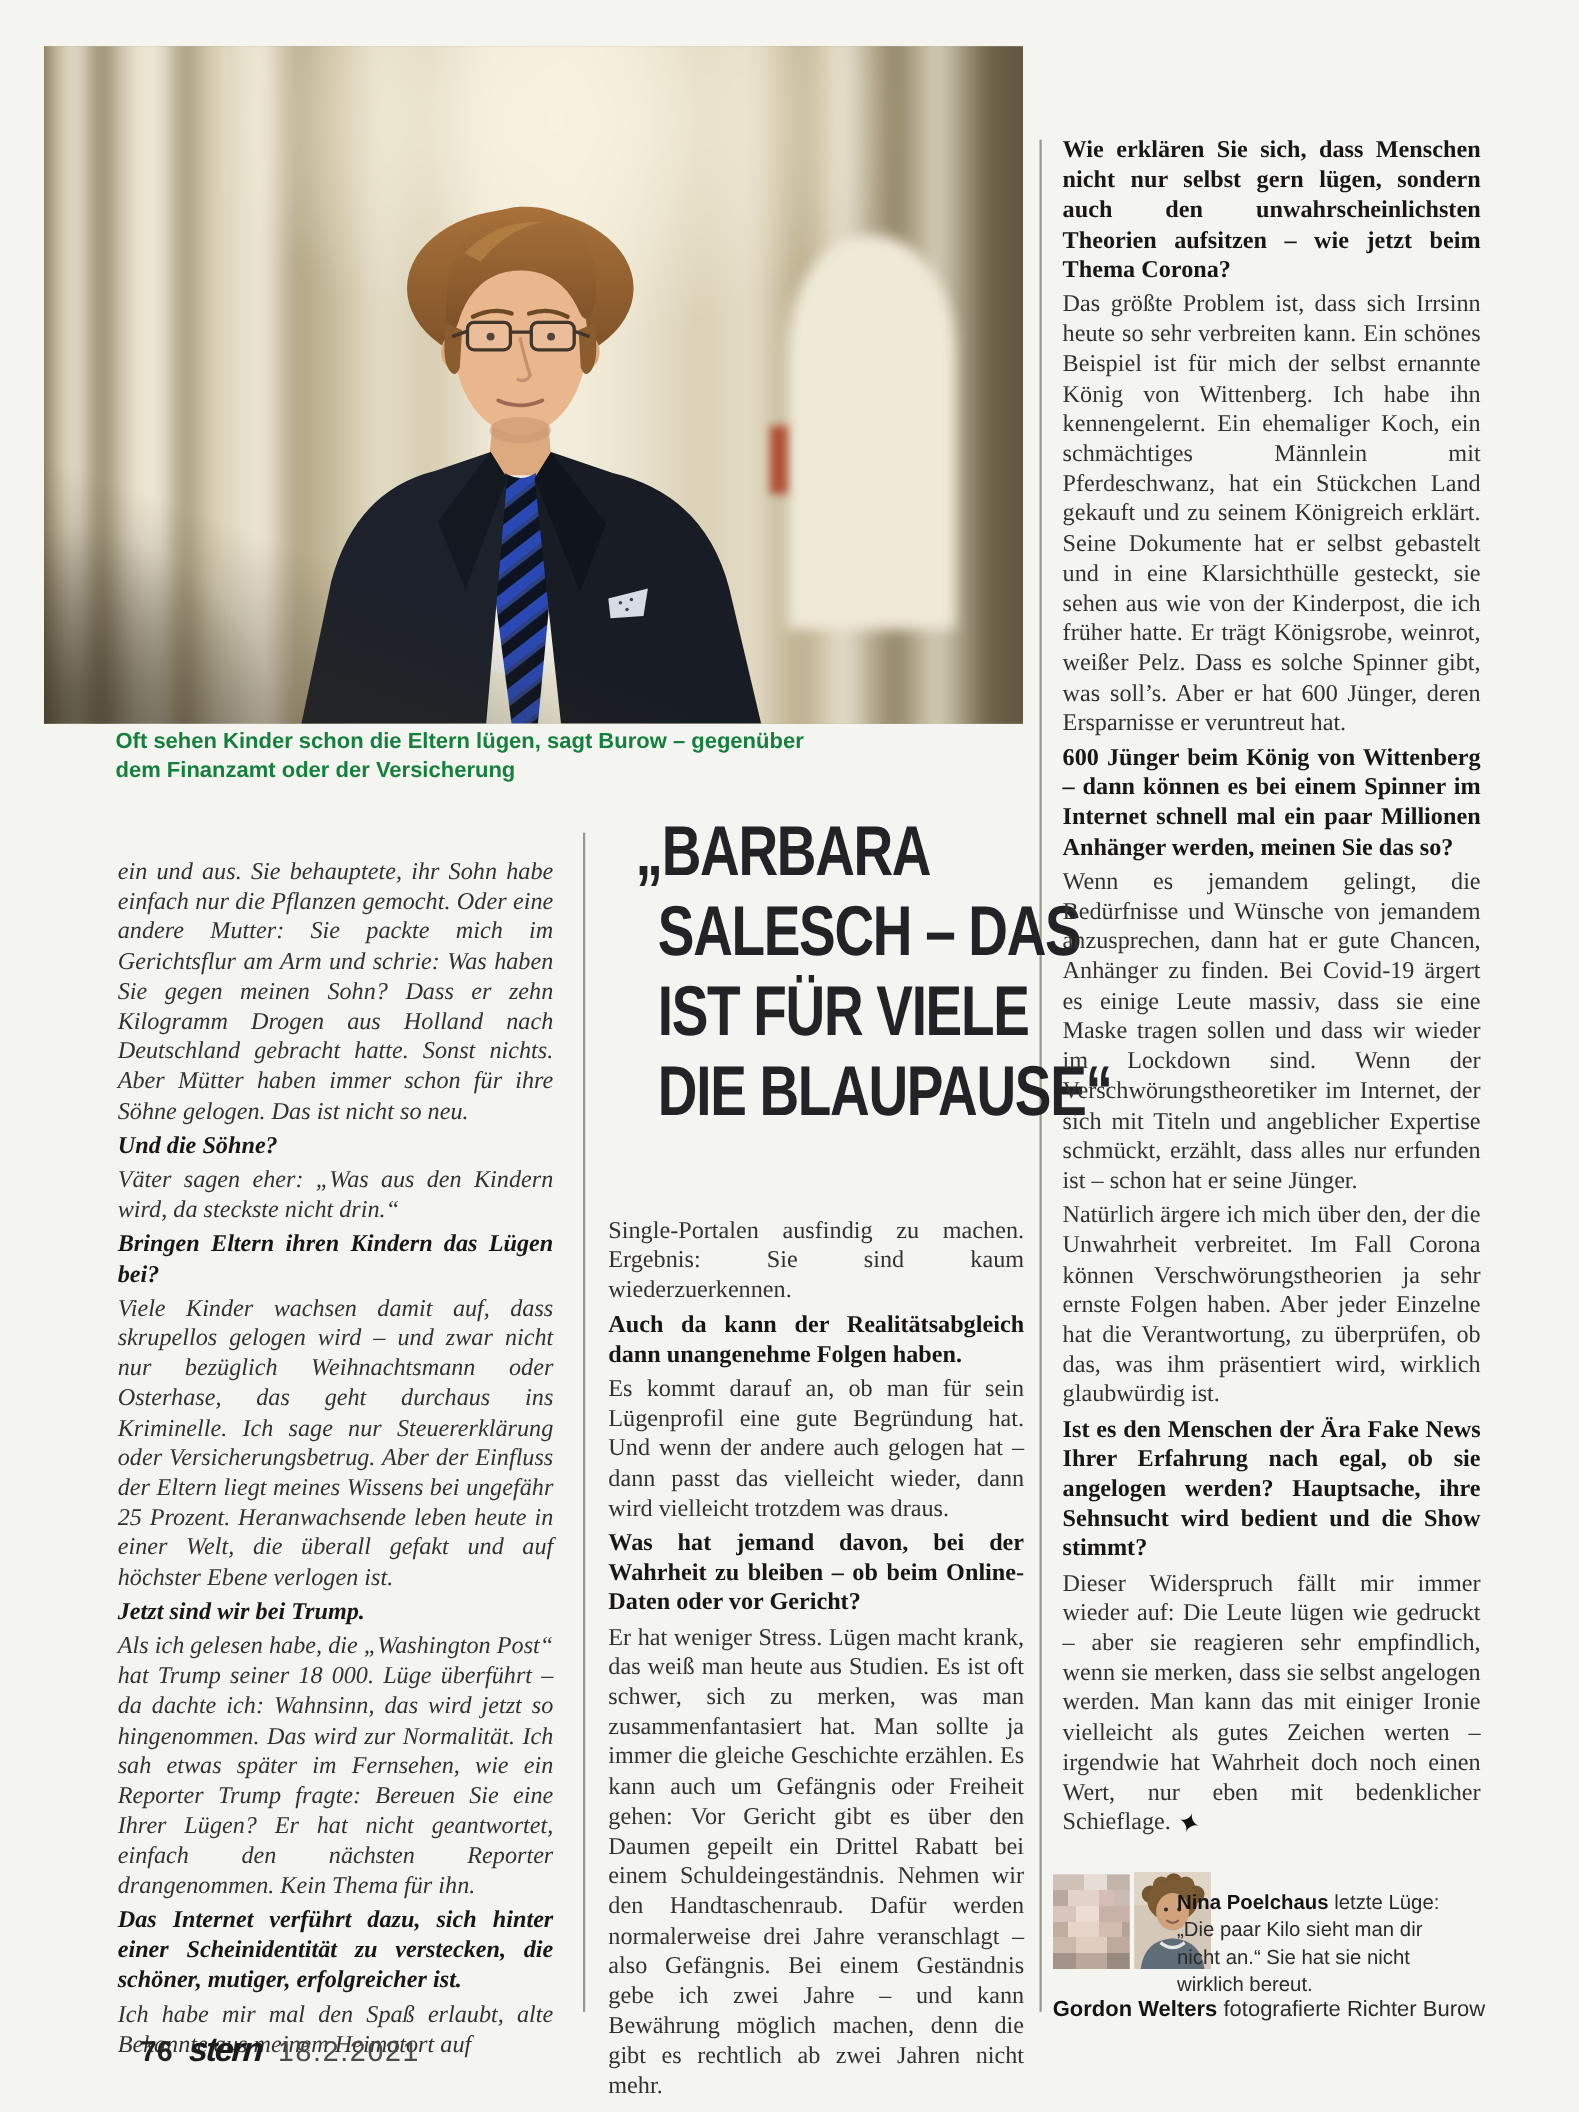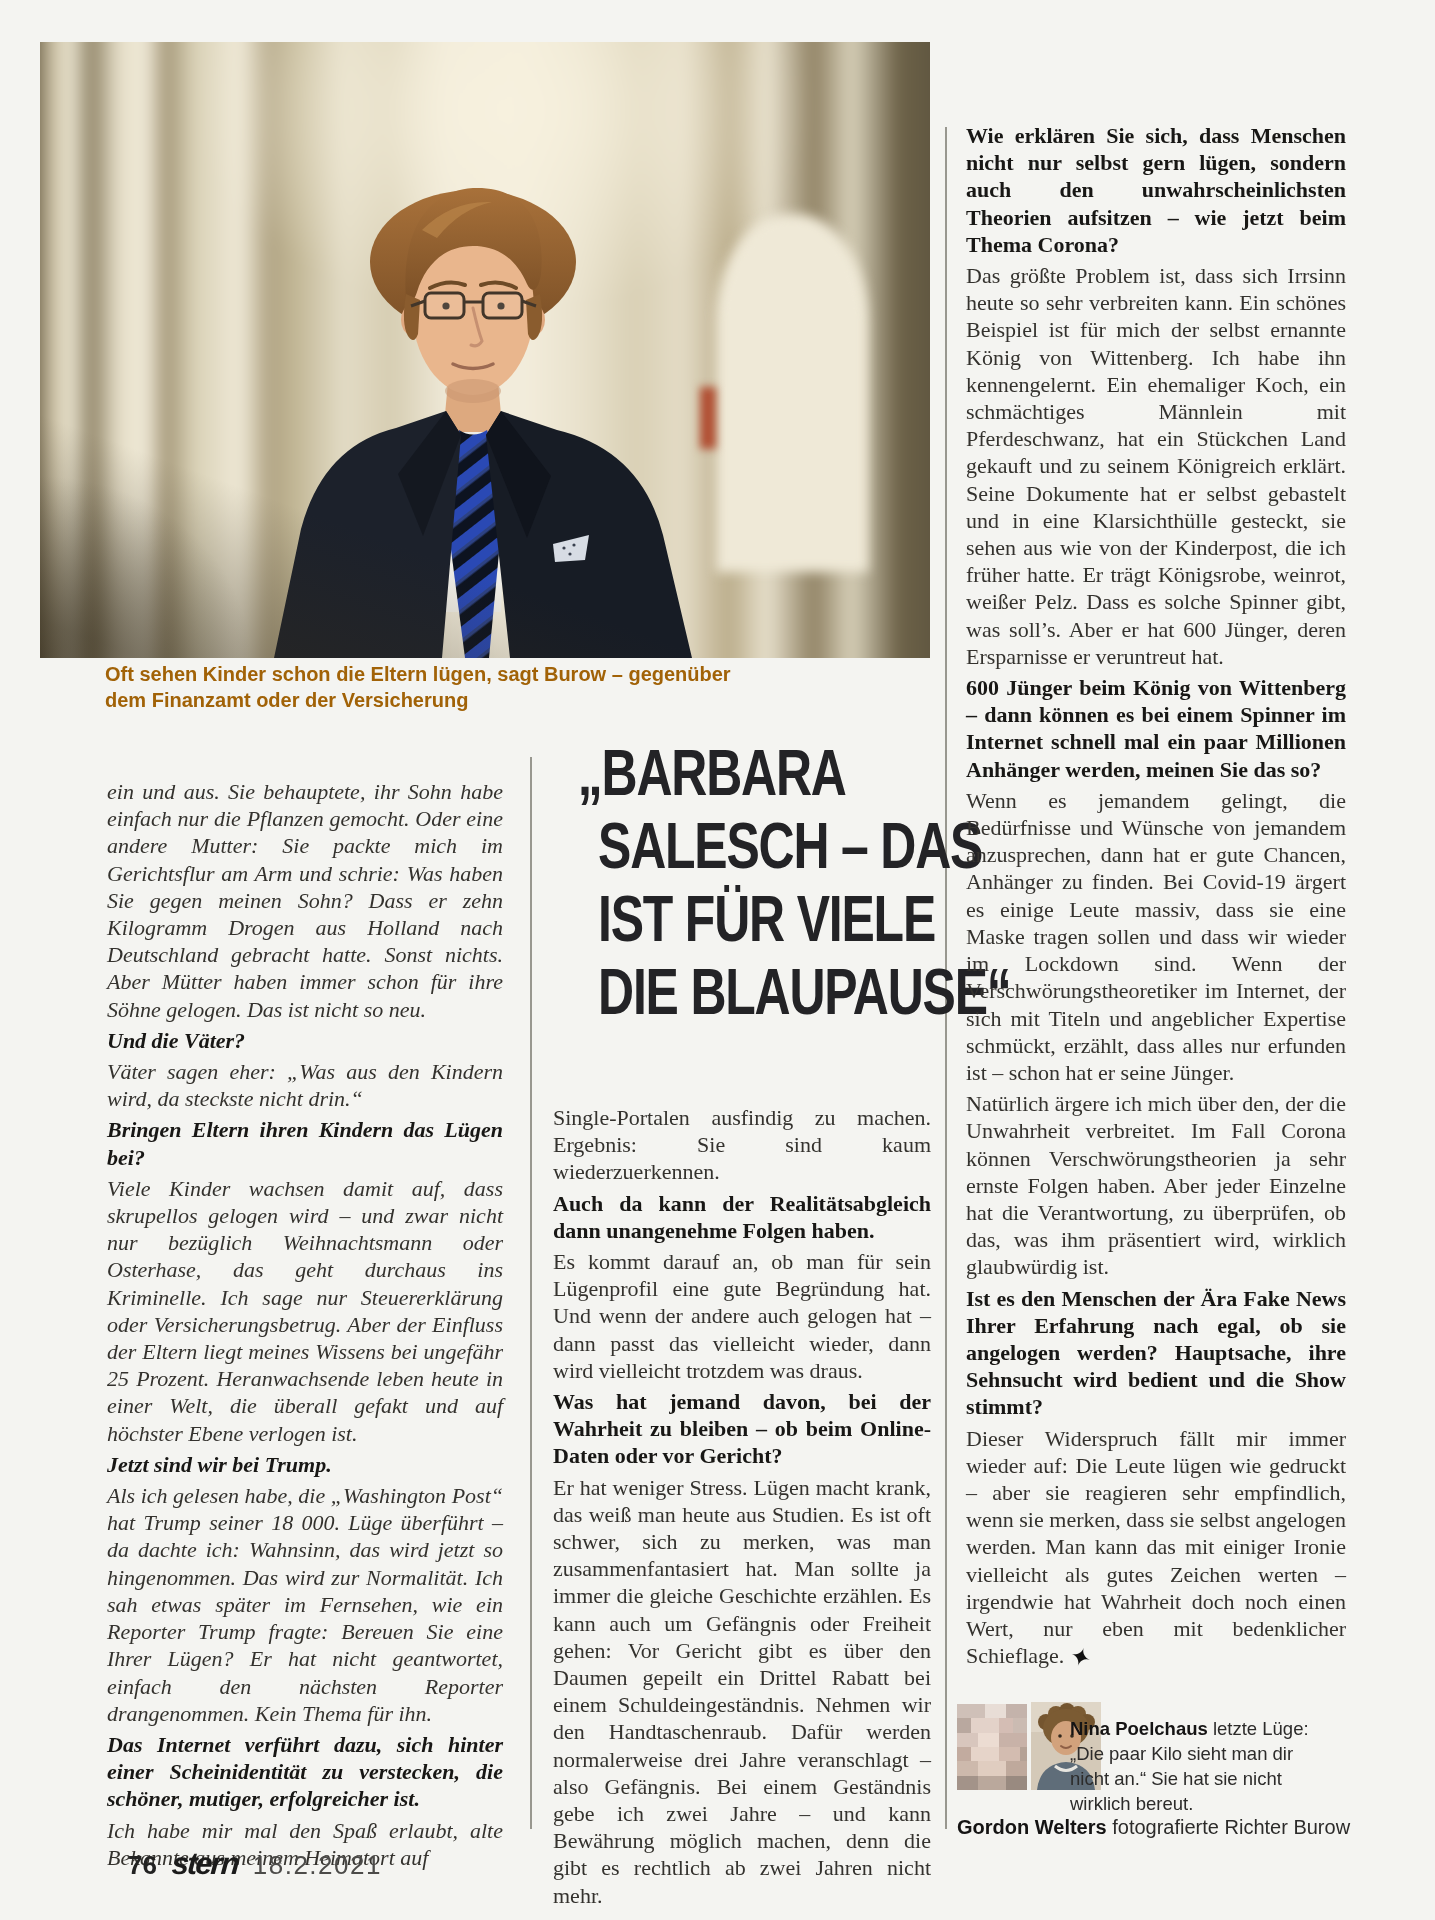--- a/index.html
+++ b/index.html
@@ -18,21 +18,21 @@
         #e8e1cd 80%, #8f8163 85%, #d9d2bb 89%, #6d6248 94%, #58503c 100%);}
   .photo .arch{position:absolute;left:76%;top:28%;width:17%;height:58%;background:#efe9d7;
     border-radius:48% 48% 0 0/30% 30% 0 0;filter:blur(6px);}
   .photo .redbar{position:absolute;left:74.2%;top:56%;width:1.7%;height:10%;background:#b14f33;filter:blur(4px);}
   .photo .floor{position:absolute;inset:0;background:
       linear-gradient(200deg, rgba(0,0,0,0) 74%, rgba(52,44,28,.45) 96%),
       radial-gradient(ellipse 300px 260px at 0% 100%, rgba(45,38,24,.55), rgba(45,38,24,0) 70%);}
   .photo svg.man{position:absolute;inset:0;width:100%;height:100%;}
   
   .caption{position:absolute;left:105px;top:661px;width:640px;
-    font-family:"Liberation Sans", sans-serif;font-weight:bold;font-size:20px;line-height:26px;color:#a16207;}
+    font-family:"Liberation Sans", sans-serif;font-weight:bold;font-size:20px;line-height:26px;color:#15803d;}
   
   .divider{position:absolute;width:2px;background:#98978f;}
   .col{position:absolute;text-align:justify;color:#34322e;font-size:22px;line-height:27.2px;}
   .col p{margin:4px;}
   .col p.q{font-weight:bold;color:#181715;}
   .col-left{left:103px;top:774px;width:404px;font-style:italic;}
   .col-mid{left:549px;top:1100px;width:386px;}
   .col-right{left:962px;top:118px;width:388px;}
   .endmark{display:inline-block;font-family:"DejaVu Sans", sans-serif;font-size:25px;line-height:0;
     transform:rotate(18deg) translateY(3px);margin-left:7px;color:#111;}
@@ -141,21 +141,21 @@
 
   <div class="pullquote">
       <div class="pq-line first">„BARBARA</div>
       <div class="pq-line">SALESCH – DAS</div>
       <div class="pq-line">IST FÜR VIELE</div>
       <div class="pq-line">DIE BLAUPAUSE“</div>
     </div>
 
   <div class="col col-left">
       <p class="a">ein und aus. Sie behauptete, ihr Sohn habe einfach nur die Pflanzen gemocht. Oder eine andere Mutter: Sie packte mich im Gerichtsflur am Arm und schrie: Was haben Sie gegen meinen Sohn? Dass er zehn Kilogramm Drogen aus Holland nach Deutschland gebracht hatte. Sonst nichts. Aber Mütter haben immer schon für ihre Söhne gelogen. Das ist nicht so neu.</p>
-      <p class="q">Und die Väter?</p>
+      <p class="q">Und die Söhne?</p>
       <p class="a">Väter sagen eher: „Was aus den Kindern wird, da steckste nicht drin.“</p>
       <p class="q">Bringen Eltern ihren Kindern das Lügen bei?</p>
       <p class="a">Viele Kinder wachsen damit auf, dass skrupellos gelogen wird – und zwar nicht nur bezüglich Weihnachtsmann oder Osterhase, das geht durchaus ins Kriminelle. Ich sage nur Steuererklärung oder Versicherungsbetrug. Aber der Einfluss der Eltern liegt meines Wissens bei ungefähr 25 Prozent. Heranwachsende leben heute in einer Welt, die überall gefakt und auf höchster Ebene verlogen ist.</p>
       <p class="q">Jetzt sind wir bei Trump.</p>
       <p class="a">Als ich gelesen habe, die „Washington Post“ hat Trump seiner 18 000. Lüge überführt – da dachte ich: Wahnsinn, das wird jetzt so hingenommen. Das wird zur Normalität. Ich sah etwas später im Fernsehen, wie ein Reporter Trump fragte: Bereuen Sie eine Ihrer Lügen? Er hat nicht geantwortet, einfach den nächsten Reporter drangenommen. Kein Thema für ihn.</p>
       <p class="q">Das Internet verführt dazu, sich hinter einer Scheinidentität zu verstecken, die schöner, mutiger, erfolgreicher ist.</p>
       <p class="a">Ich habe mir mal den Spaß erlaubt, alte Bekannte aus meinem Heimatort auf</p>
     </div>
   <div class="col col-mid">
       <p class="a">Single-Portalen ausfindig zu machen. Ergebnis: Sie sind kaum wiederzuerkennen.</p>

